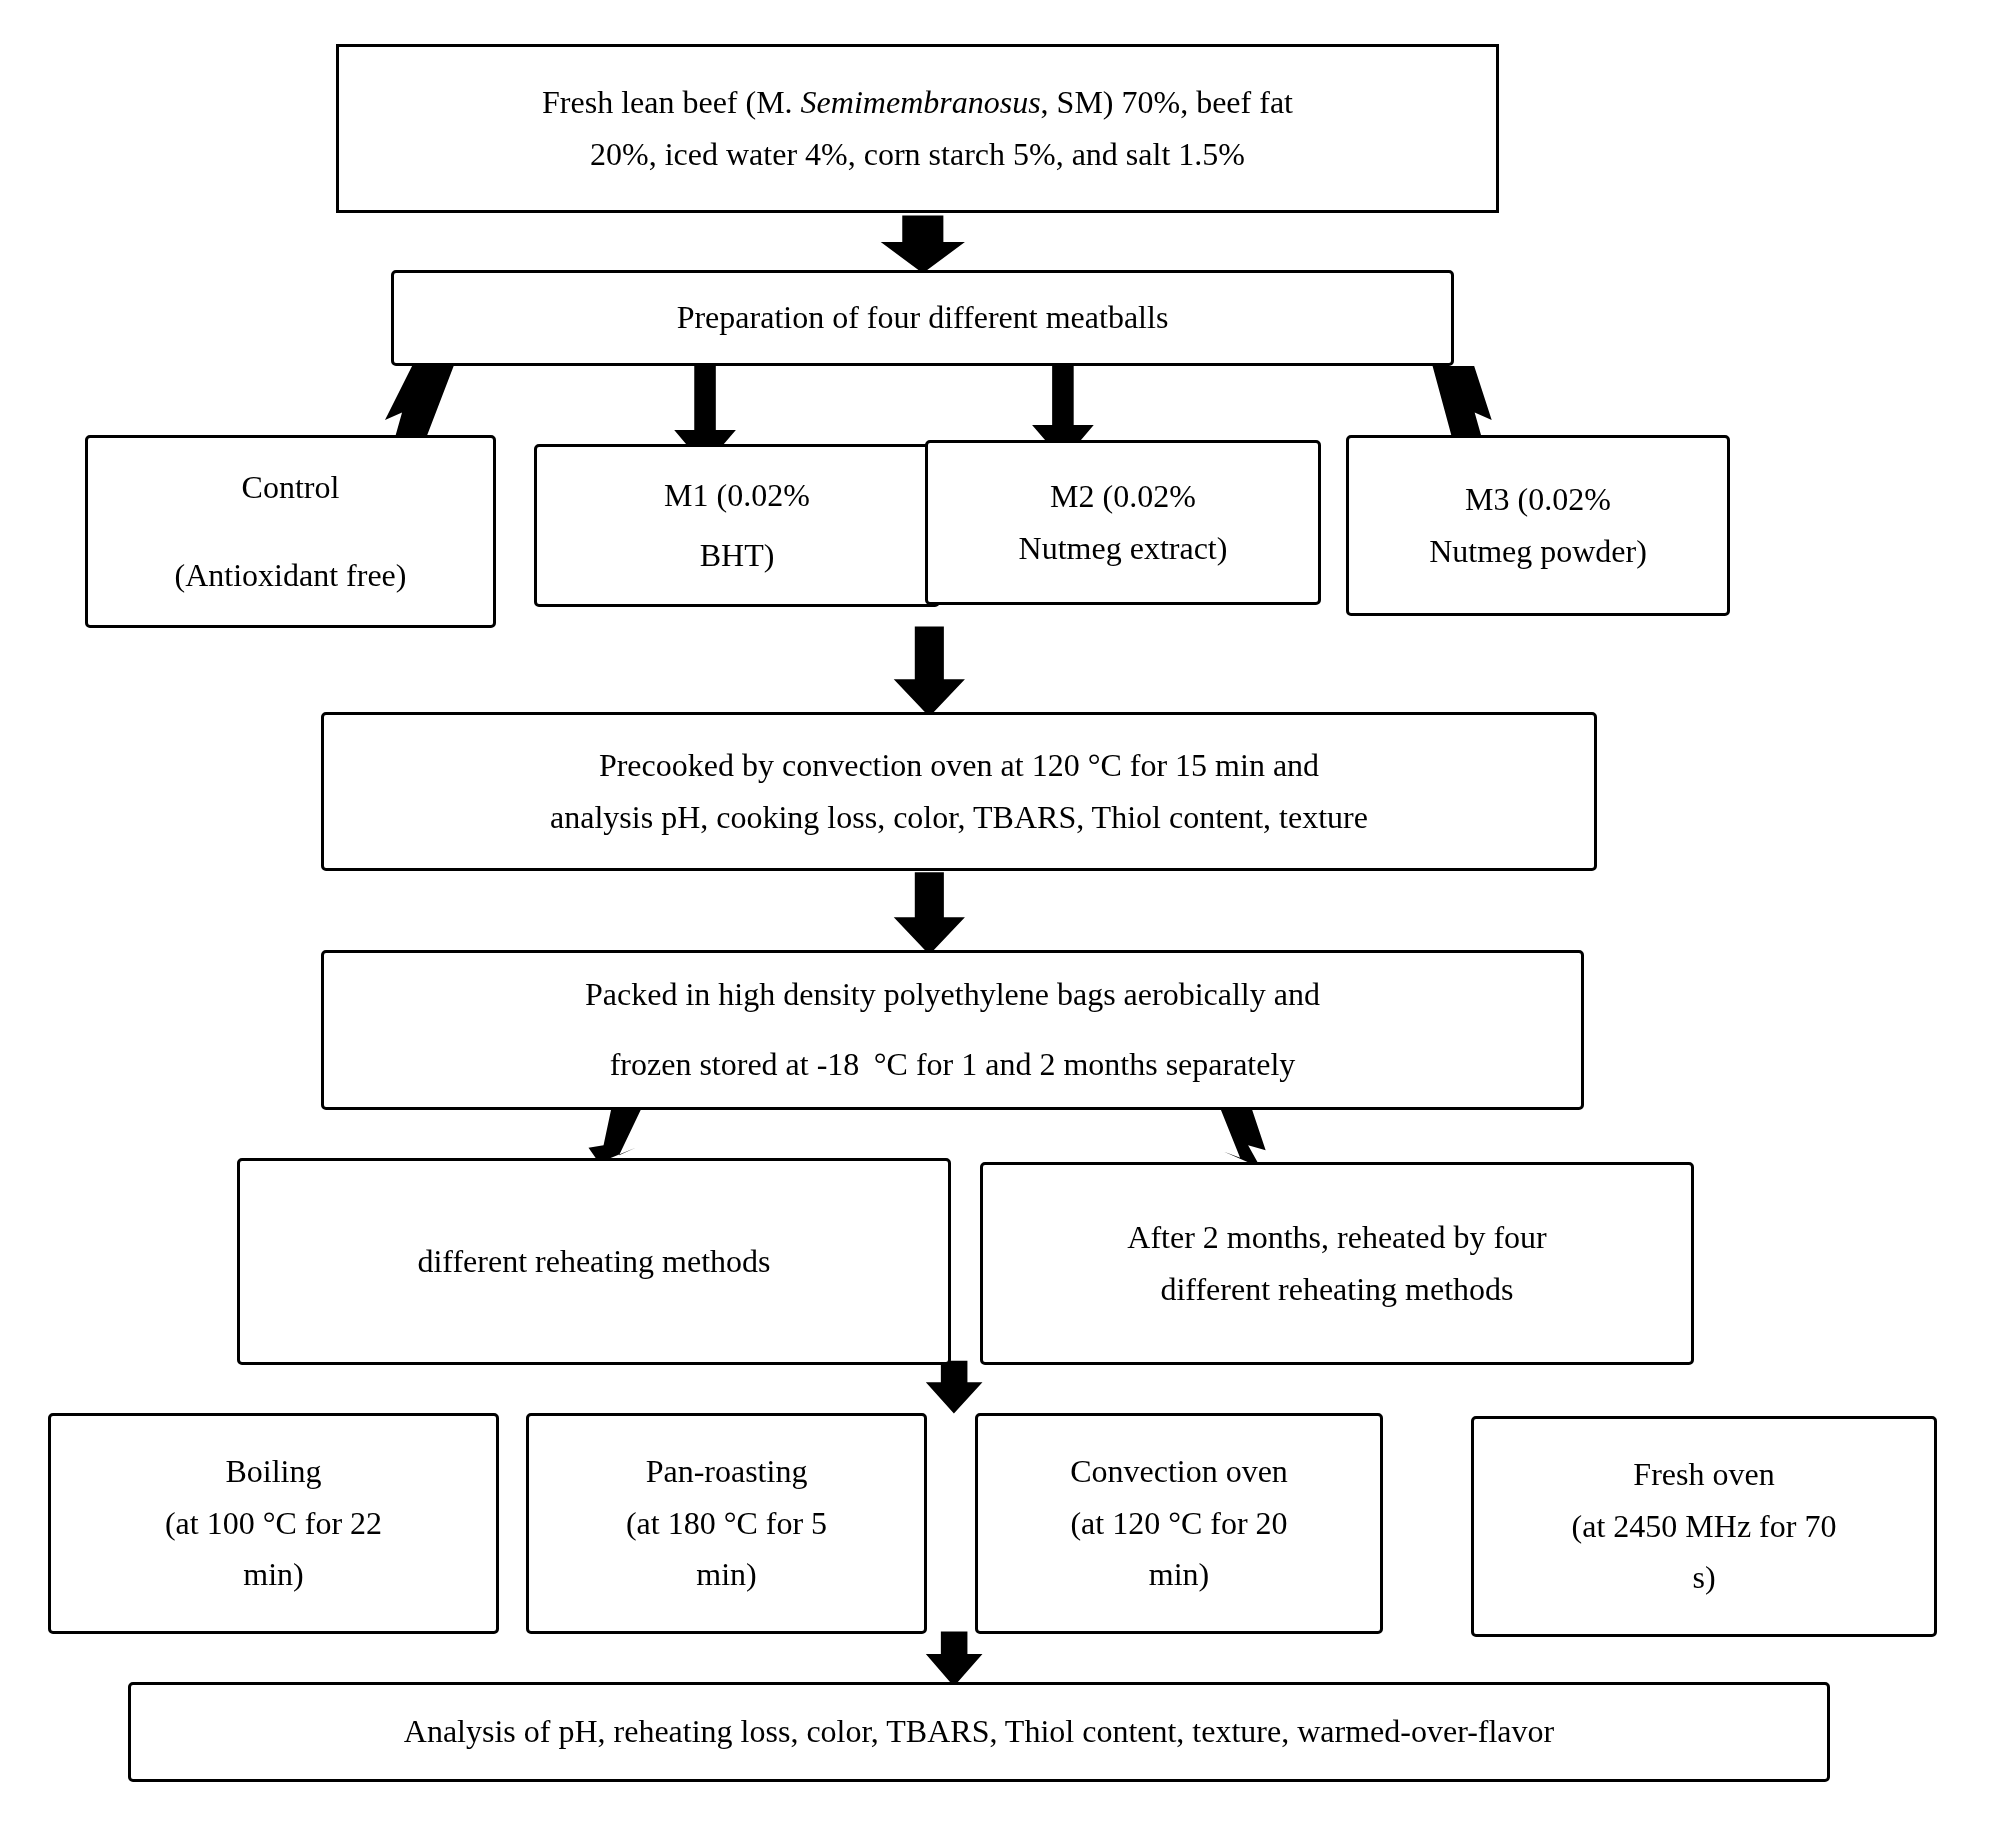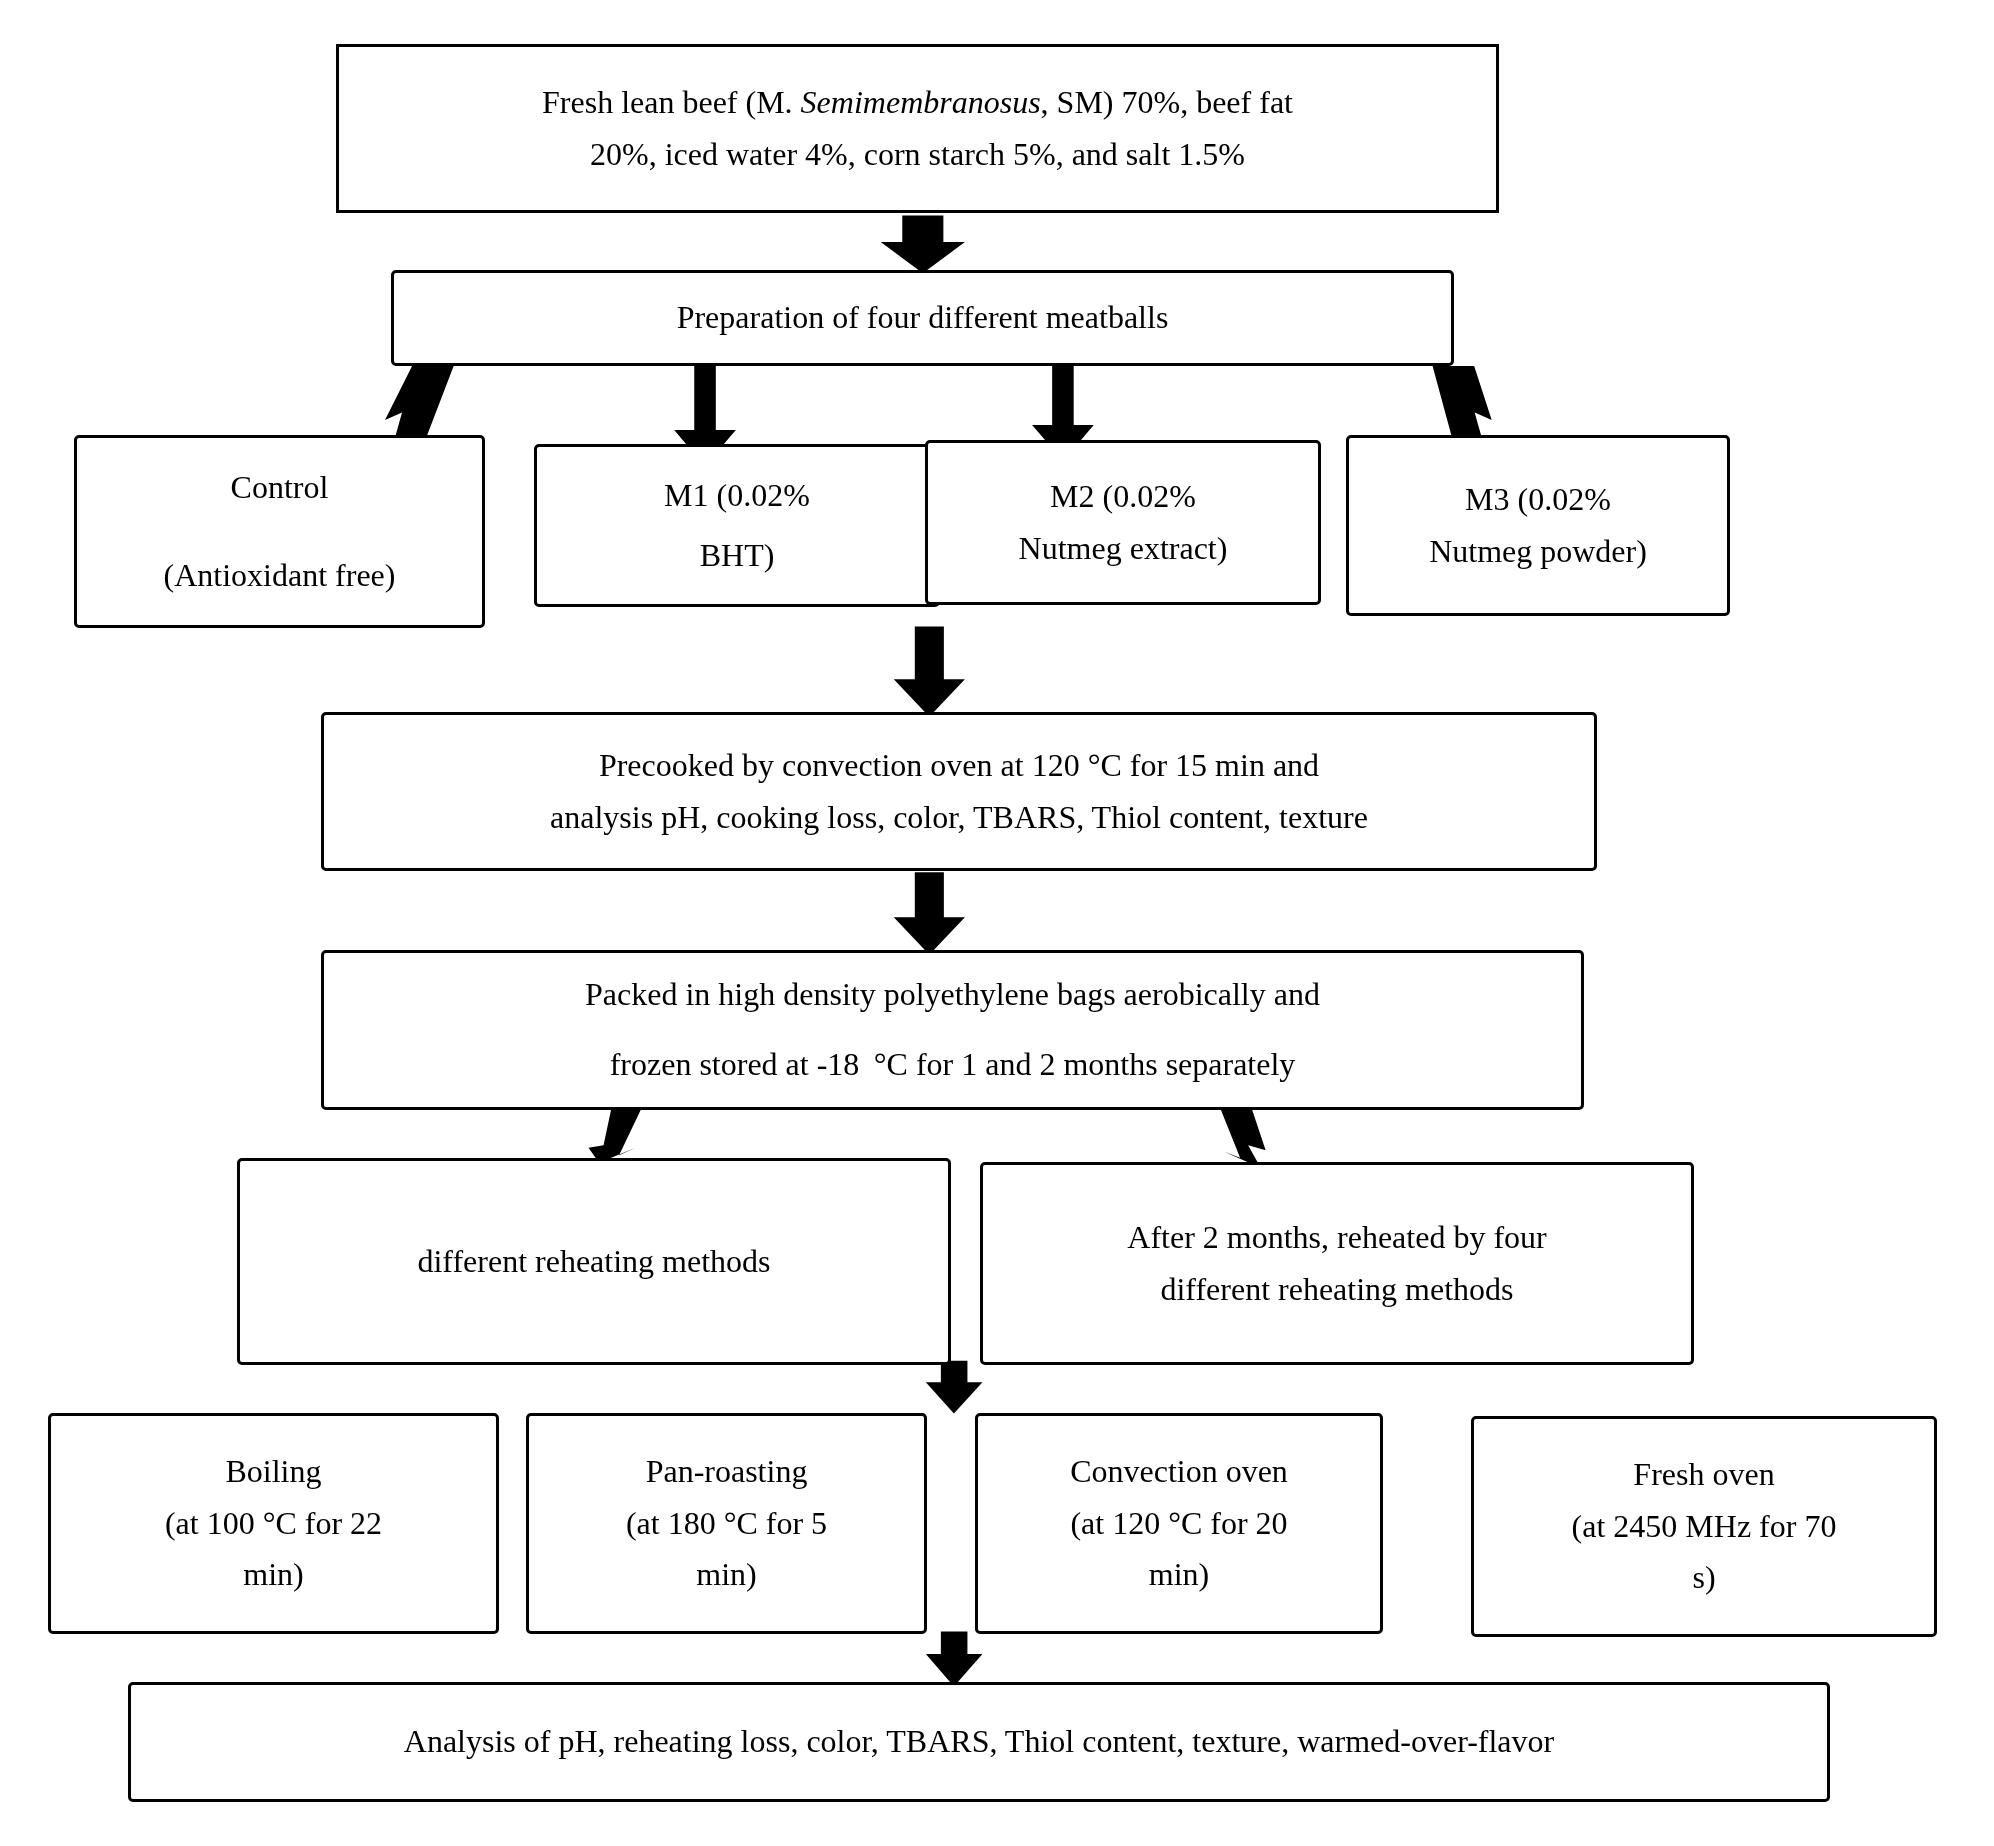--- a/index.html
+++ b/index.html
@@ -108,21 +108,21 @@
 
   <div class="node sharp" style="left:336px; top:44px; width:1163px; height:169px;">
     <span class="ln"><span>Fresh lean beef (M. </span><span class="it">Semimembranosus</span><span>, SM) 70%, beef fat</span></span>
     <span class="ln">20%, iced water 4%, corn starch 5%, and salt 1.5%</span>
   </div>
 
   <div class="node rounded" style="left:391px; top:270px; width:1063px; height:96px;">
     <span class="ln">Preparation of four different meatballs</span>
   </div>
 
-  <div class="node rounded" style="left:74px; top:435px; width:411px; height:193px;gap:36px;">
+  <div class="node rounded" style="left:85px; top:435px; width:411px; height:193px;gap:36px;">
     <span class="ln">Control</span>
     <span class="ln">(Antioxidant free)</span>
   </div>
 
   <div class="node rounded" style="left:534px; top:444px; width:406px; height:163px;gap:8px;">
     <span class="ln">M1 (0.02%</span>
     <span class="ln">BHT)</span>
   </div>
 
   <div class="node rounded" style="left:925px; top:440px; width:396px; height:165px;">
@@ -171,18 +171,18 @@
     <span class="ln">(at 120 °C for 20</span>
     <span class="ln">min)</span>
   </div>
 
   <div class="node rounded" style="left:1471px; top:1416px; width:466px; height:221px;">
     <span class="ln">Fresh oven</span>
     <span class="ln">(at 2450 MHz for 70</span>
     <span class="ln">s)</span>
   </div>
 
-  <div class="node rounded" style="left:128px; top:1682px; width:1702px; height:120px;">
+  <div class="node rounded" style="left:128px; top:1682px; width:1702px; height:100px;">
     <span class="ln">Analysis of pH, reheating loss, color, TBARS, Thiol content, texture, warmed-over-flavor</span>
   </div>
 
 </div>
 
 
 </body></html>

